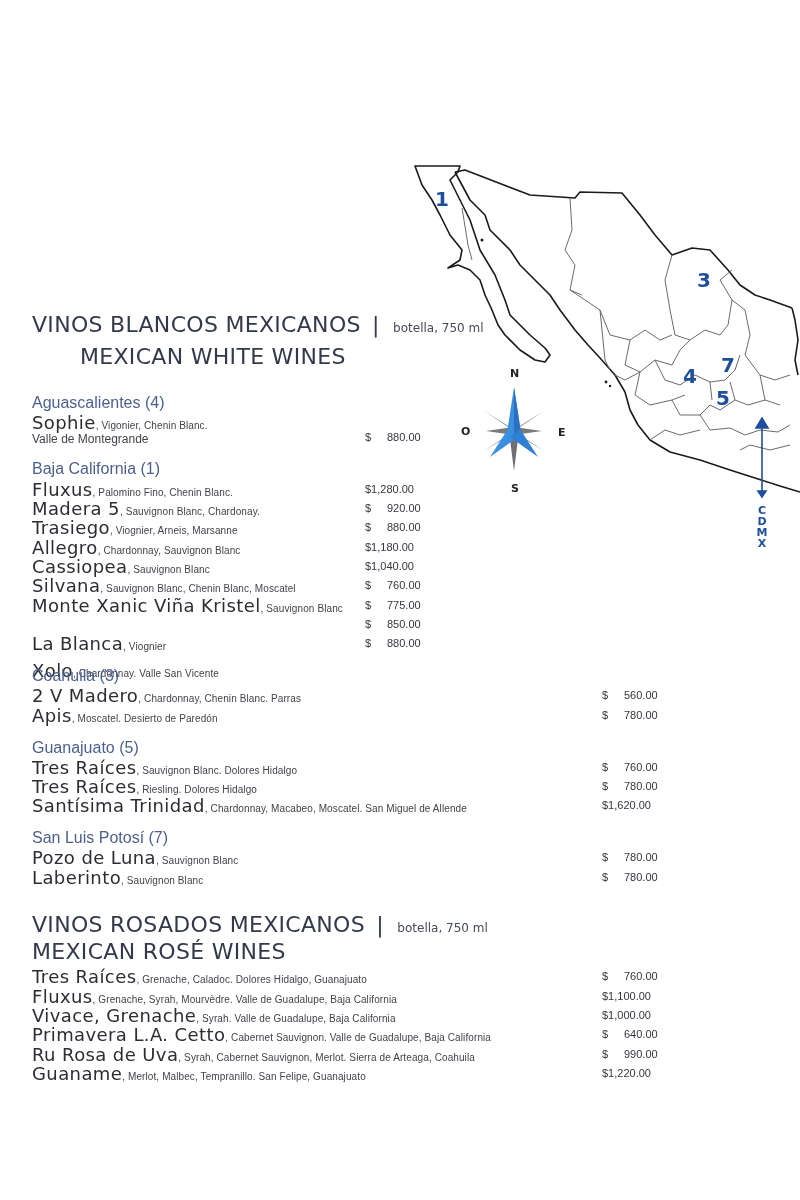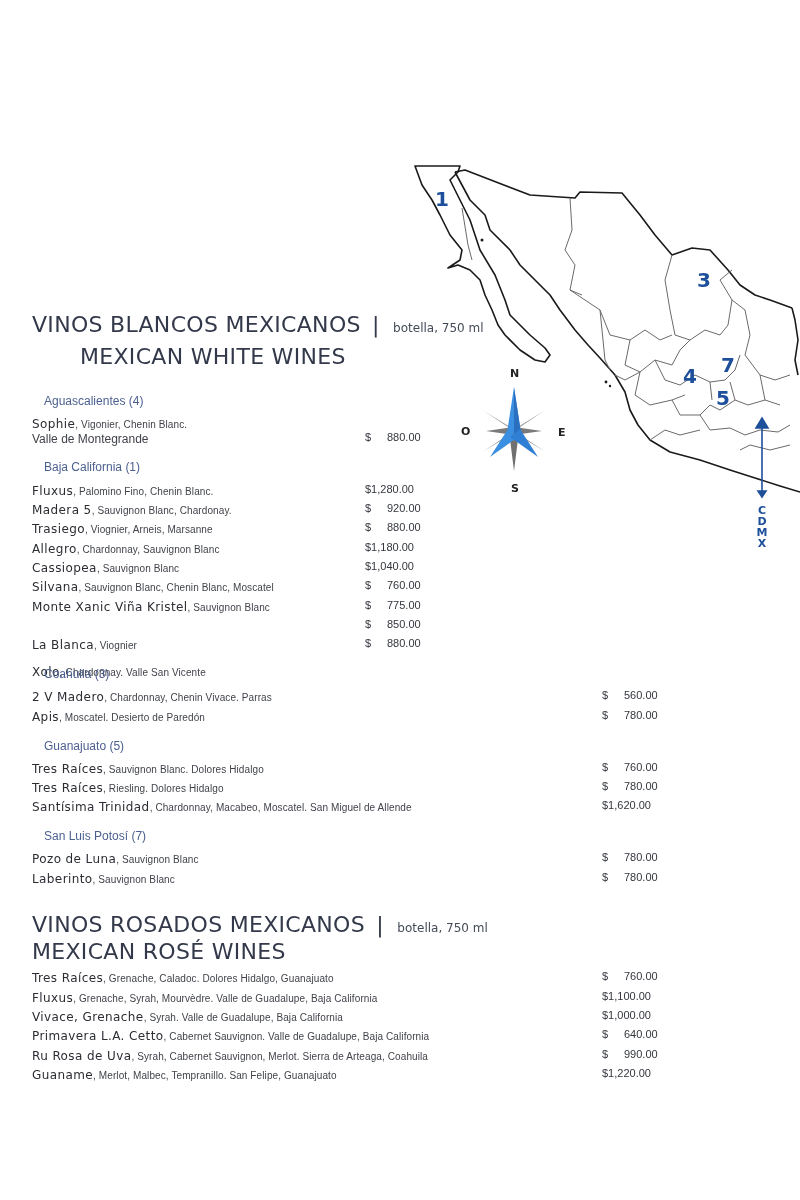--- a/index.html
+++ b/index.html
@@ -4,23 +4,23 @@
   <style>
     html, body { margin: 0; padding: 0; }
     body {
       width: 800px; height: 1200px; background: #ffffff; position: relative; overflow: hidden;
       font-family: "Liberation Sans", "DejaVu Sans", sans-serif; color: #2b2d33;
     }
     .abs { position: absolute; }
     .title-line { font-size: 22px; letter-spacing: 0.3px; color: #33394a; white-space: nowrap; font-family: "DejaVu Sans", sans-serif; font-weight: normal; }
     .title-line .sep { margin: 0 6px 0 4px; }
     .title-line .note { font-size: 12px; color: #444a57; letter-spacing: 0; }
-    .region { font-size: 12px; color: #4b5f8f; white-space: nowrap; margin-left: 12px; }
+    .region { font-size: 16px; color: #4b5f8f; white-space: nowrap; }
     .row { position: absolute; left: 32px; white-space: nowrap; height: 19px; line-height: 19px; }
-    .wname { font-size: 12px; color: #2b2d33; letter-spacing: 0.4px; font-family: "DejaVu Sans", sans-serif; }
+    .wname { font-size: 18px; color: #2b2d33; letter-spacing: 0.4px; font-family: "DejaVu Sans", sans-serif; }
     .wdesc { font-size: 10px; color: #40434a; letter-spacing: 0.1px; }
     .price { position: absolute; white-space: nowrap; font-size: 11px; color: #33363d; height: 19px; line-height: 19px; }
     .price .cur { display: inline-block; width: 22px; }
     .price .amt { display: inline-block; text-align: right; }
     .subline { font-size: 12px; color: #40434a; position: absolute; left: 32px; white-space: nowrap; }
     .map-num { position: absolute; font-size: 20px; font-weight: bold; color: #1e4f9a; font-family: "DejaVu Sans", sans-serif; }
     .compass-letter { position: absolute; font-size: 11px; font-weight: bold; color: #222; font-family: "DejaVu Sans", sans-serif; }
     .cdmx { position: absolute; left: 755px; top: 505px; width: 14px; font-size: 11px; font-weight: bold; color: #1e4f9a; line-height: 11px; text-align: center; font-family: "DejaVu Sans", sans-serif; }
   </style>
 </head>
@@ -146,21 +146,21 @@
 <div class="row" style="top:596px;"><span class="wname">Monte Xanic Viña Kristel</span><span class="wdesc">, Sauvignon Blanc</span></div>
 <div class="price" style="left:365px;top:596px;"><span class="cur">$</span><span class="amt">775.00</span></div>
 
 <div class="row" style="top:615px;margin-top:46px;"><span class="wname">Xolo</span><span class="wdesc">, Chardonnay. Valle San Vicente</span></div>
 <div class="price" style="left:365px;top:615px;"><span class="cur">$</span><span class="amt">850.00</span></div>
 
 <div class="row" style="top:634px;"><span class="wname">La Blanca</span><span class="wdesc">, Viognier</span></div>
 <div class="price" style="left:365px;top:634px;"><span class="cur">$</span><span class="amt">880.00</span></div>
 
 <div class="abs region" style="left:32px;top:667px;">Coahuila (3)</div>
-<div class="row" style="top:686px;"><span class="wname">2 V Madero</span><span class="wdesc">, Chardonnay, Chenin Vivace. Parras</span></div>
+<div class="row" style="top:686px;"><span class="wname">2 V Madero</span><span class="wdesc">, Chardonnay, Chenin Blanc. Parras</span></div>
 <div class="price" style="left:602px;top:686px;"><span class="cur">$</span><span class="amt">560.00</span></div>
 <div class="row" style="top:706px;"><span class="wname">Apis</span><span class="wdesc">, Moscatel. Desierto de Paredón</span></div>
 <div class="price" style="left:602px;top:706px;"><span class="cur">$</span><span class="amt">780.00</span></div>
 
 <div class="abs region" style="left:32px;top:739px;">Guanajuato (5)</div>
 <div class="row" style="top:758px;"><span class="wname">Tres Raíces</span><span class="wdesc">, Sauvignon Blanc. Dolores Hidalgo</span></div>
 <div class="price" style="left:602px;top:758px;"><span class="cur">$</span><span class="amt">760.00</span></div>
 <div class="row" style="top:777px;"><span class="wname">Tres Raíces</span><span class="wdesc">, Riesling. Dolores Hidalgo</span></div>
 <div class="price" style="left:602px;top:777px;"><span class="cur">$</span><span class="amt">780.00</span></div>
 <div class="row" style="top:796px;"><span class="wname">Santísima Trinidad</span><span class="wdesc">, Chardonnay, Macabeo, Moscatel. San Miguel de Allende</span></div>

